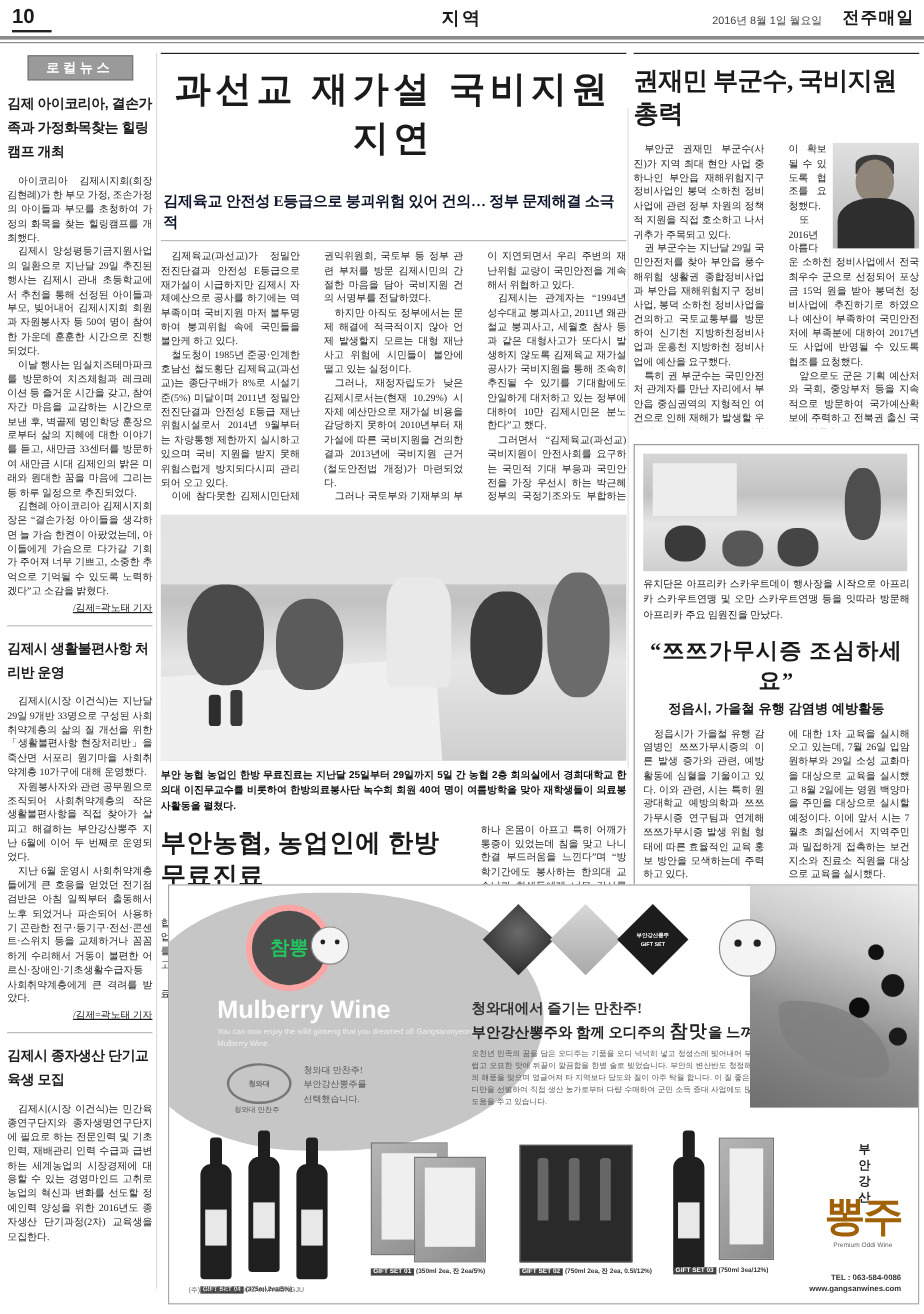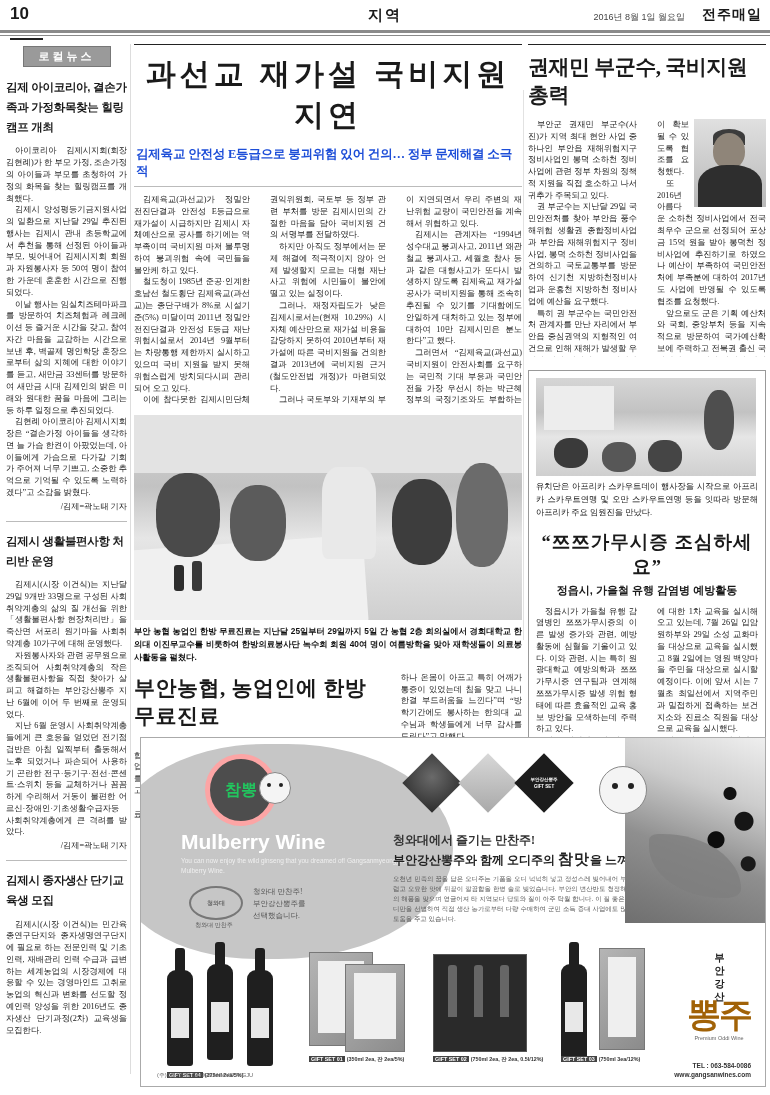--- a/index.html
+++ b/index.html
@@ -1,42 +1,42 @@
 <!DOCTYPE html>
 <html><head>
 <meta charset="utf-8">
 <style>
   html,body{margin:0;padding:0;background:#fff;}
   #page{position:relative;width:770px;height:1095px;background:#fff;overflow:hidden;
         font-family:"Liberation Serif","DejaVu Serif",serif;color:#1a1a1a;}
   
   #hdr{position:absolute;left:0;top:0;width:770px;height:30px;}
-  #pgnum{position:absolute;left:10px;top:4px;font:bold 17px "Liberation Sans",sans-serif;border-bottom:2px solid #222;padding:0 14px 14px 0;}
+  #pgnum{position:absolute;left:10px;top:4px;font:bold 17px "Liberation Sans",sans-serif;border-bottom:2px solid #222;padding:0 14px 1px 0;}
   #sect{position:absolute;left:0;right:0;top:6px;text-align:center;font:bold 15px "Liberation Serif",serif;letter-spacing:2px;}
   #hdate{position:absolute;right:85px;top:11px;font:9px "Liberation Sans",sans-serif;color:#444;}
   #paper{position:absolute;right:8px;top:6px;font:bold 14px "Liberation Serif",serif;letter-spacing:1px;}
   .dhr{border-top:3px solid #8a8a8a;border-bottom:1px solid #8a8a8a;height:2px;}
   #hdr-rule{position:absolute;left:0;top:30px;width:770px;}
   
   .p{margin:0;text-indent:9px;text-align:justify;font-size:8.3px;line-height:1.42;}
   .p0{margin:0;text-indent:0;text-align:justify;font-size:8.3px;line-height:1.42;}
-  .byl{margin:2px 0 0;text-align:right;font-size:8.2px;}
+  .byl{margin:2px 0 0;text-align:right;font-size:8.2px;text-decoration:underline;}
   .hr{border-top:1px solid #bbb;margin:9px 0;}
   
   #sb{position:absolute;left:6px;top:40px;width:121px;}
   #sb .badge{width:86px;margin:6px auto 10px;background:#9a9a9a;color:#fff;text-align:center;
              font:bold 11px "Liberation Sans",sans-serif;letter-spacing:3px;padding:2px 0;border:1px solid #777;}
   .sbt{margin:0 0 8px;font:bold 11.5px "Liberation Sans",sans-serif;line-height:1.75;letter-spacing:-0.3px;}
   #vline1{position:absolute;left:130px;top:44px;height:1030px;border-left:1px solid #ddd;}
   #vline2{position:absolute;left:523px;top:90px;height:550px;border-left:1px solid #e2e2e2;}
   
   #main{position:absolute;left:134px;top:44px;width:388px;}
   #main-hl{border-top:1px solid #222;padding-top:9px;text-align:center;
            font:bold 30px "Liberation Sans","DejaVu Sans",sans-serif;letter-spacing:4px;margin:0;}
-  #main-sub{margin:10px 2px 6px;font:bold 12.5px "Liberation Serif",serif;color:#1d4ed8;letter-spacing:-0.2px;}
+  #main-sub{margin:24px 2px 6px;font:bold 12.5px "Liberation Serif",serif;color:#0f172a;letter-spacing:-0.2px;}
   .cols{display:flex;gap:20px;}
   .cols .c{flex:1;overflow:hidden;}
   #main-cols{height:212px;border-top:1px solid #bbb;padding-top:7px;}
   
   .photo{position:relative;overflow:hidden;background:linear-gradient(180deg,#d6d6d6 0%,#c2c2c2 35%,#e6e6e6 60%,#cfcfcf 100%);}
   #main-photo{margin-top:9px;width:388px;height:205px;}
   .ph-shape{position:absolute;border-radius:45%;}
   .cap{margin-top:5px;font:bold 8.3px "Liberation Sans",sans-serif;color:#111;line-height:1.55;text-align:justify;}
   
   #buan{display:grid;grid-template-columns:1fr 1fr 1fr;grid-template-rows:auto 1fr;column-gap:12px;margin-top:8px;height:148px;overflow:hidden;}

